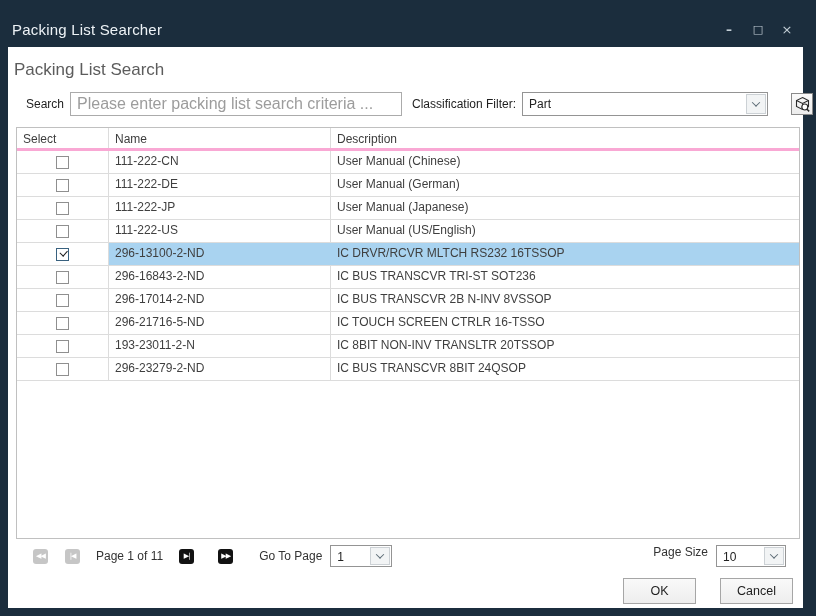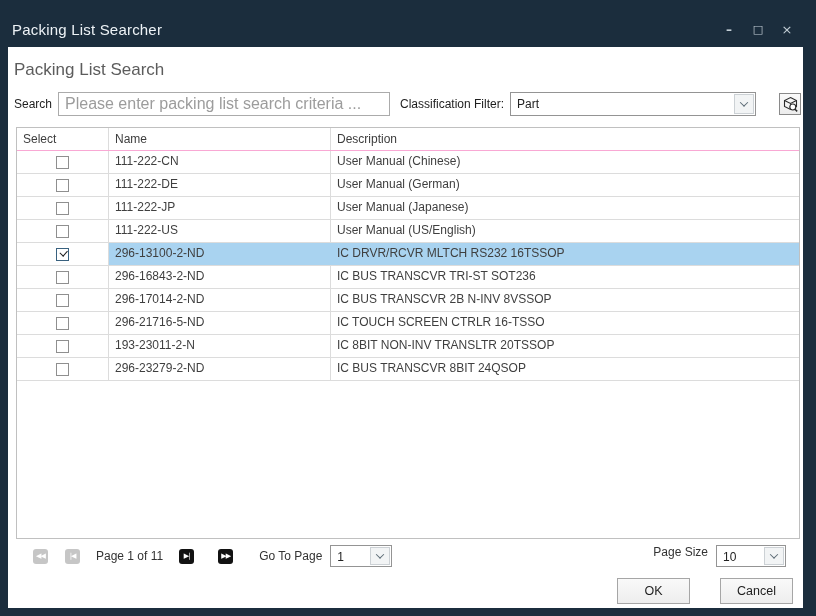--- a/index.html
+++ b/index.html
@@ -23,36 +23,36 @@
   .win-controls{margin-left:auto;display:flex;align-items:center;gap:15px;padding-right:8px;}
   .ctrl{color:#c3ced6;font-size:13px;width:14px;height:16px;line-height:16px;text-align:center;cursor:default;font-family:"DejaVu Sans",sans-serif;}
   .ctrl.min{font-weight:bold;font-size:12px;}
   .ctrl.max{font-size:11px;}
 
   
   .content{position:absolute;left:8px;top:47px;width:795px;height:561px;background:#ffffff;}
   .heading{position:absolute;left:6px;top:13px;font-size:17px;font-weight:400;color:#5c5c5c;}
 
   
-  .filter-row{position:absolute;left:0;top:45px;width:795px;height:24px;}
+  .filter-row{position:absolute;left:12px;top:45px;width:795px;height:24px;}
   .lbl{font-size:12px;color:#1e1e1e;}
   .lbl-search{position:absolute;left:6px;top:5px;}
   .search-input{position:absolute;left:50px;top:0;width:332px;height:24px;border:1px solid #ababab;padding:0 6px;font-size:16px;font-family:"Liberation Sans",sans-serif;color:#333;outline:none;}
   .search-input::placeholder{color:#9c9c9c;opacity:1;}
   .lbl-class{position:absolute;left:392px;top:5px;}
   .combo{border:1px solid #949494;background:#fff;display:flex;align-items:stretch;}
   .combo-class{position:absolute;left:502px;top:0;width:246px;height:24px;}
   .combo-val{flex:1;font-size:12px;color:#222;padding:4px 0 0 6px;white-space:nowrap;overflow:hidden;}
   .combo-btn{width:20px;margin:1px;background:#f2f4f5;border:1px solid #ccd1d5;display:flex;align-items:center;justify-content:center;}
   .chev{width:6px;height:6px;border-left:1.6px solid #5c6b75;border-bottom:1.6px solid #5c6b75;transform:rotate(-45deg) translate(1px,-1px);}
   .btn-cube{position:absolute;left:771px;top:1px;width:22px;height:22px;border:1px solid #8a8a8a;background:linear-gradient(#fafafa,#ececec);display:flex;align-items:center;justify-content:center;padding:0;cursor:pointer;}
 
   
   .grid{position:absolute;left:8px;top:80px;width:784px;height:412px;border:1px solid var(--grid-border);display:flex;flex-direction:column;}
-  .g-head{display:flex;height:23px;border-bottom:1px solid #f9a8d4;flex:none;}
+  .g-head{display:flex;height:23px;border-bottom:3px solid #f9a8d4;flex:none;}
   .hc{font-size:12px;color:#3d3d3d;padding:4px 0 0 6px;}
   .c1{width:92px;flex:none;border-right:1px solid var(--grid-line);}
   .c2{width:222px;flex:none;border-right:1px solid var(--grid-line);}
   .c3{flex:1;}
   .row{display:flex;height:23px;border-bottom:1px solid var(--grid-line);flex:none;cursor:default;}
   .cell{font-size:12px;color:#3f3f3f;line-height:21px;padding-left:6px;white-space:nowrap;overflow:hidden;}
   .cell.c1{display:flex;align-items:center;justify-content:center;padding-left:0;}
   .row.selected .c2,.row.selected .c3{background:var(--selection);}
   .row.selected .c2{border-right-color:var(--selection);}
   .checkbox{width:13px;height:13px;border:1px solid #8f8f8f;background:#fff;position:relative;}
@@ -65,21 +65,21 @@
   .pg-btn{width:15px;height:15px;border-radius:3px;border:none;padding:0;display:flex;align-items:center;justify-content:center;color:#fff;font-size:7px;letter-spacing:-1px;font-family:"DejaVu Sans",sans-serif;cursor:pointer;flex:none;}
   .pg-btn.disabled{background:#c6c6c6;cursor:default;}
   .pg-btn.active{background:#121212;}
   .pg-status{margin-left:16px;}
   .m17{margin-left:17px;} .m16{margin-left:16px;} .m24{margin-left:24px;} .m26{margin-left:26px;} .m8{margin-left:8px;}
   .combo-goto{width:62px;height:22px;}
   .combo-size{width:70px;height:22px;}
   .pagesize-group{margin-left:auto;display:flex;padding-right:14px;}
 
   
-  .footer{position:absolute;right:10px;top:531px;display:flex;gap:30px;}
+  .footer{position:absolute;right:10px;top:531px;display:flex;gap:24px;}
   .btn{min-width:73px;height:26px;background:linear-gradient(#f9f9f9,#ededed);border:1px solid #a6a6a6;font-size:12.5px;color:#1e1e1e;font-family:"Liberation Sans",sans-serif;padding:0 12px;cursor:pointer;}
 </style>
 </head>
 <body>
 
 <div class="window">
 
   <div class="titlebar">
     <span class="title">Packing List Searcher</span>
     <div class="win-controls">

